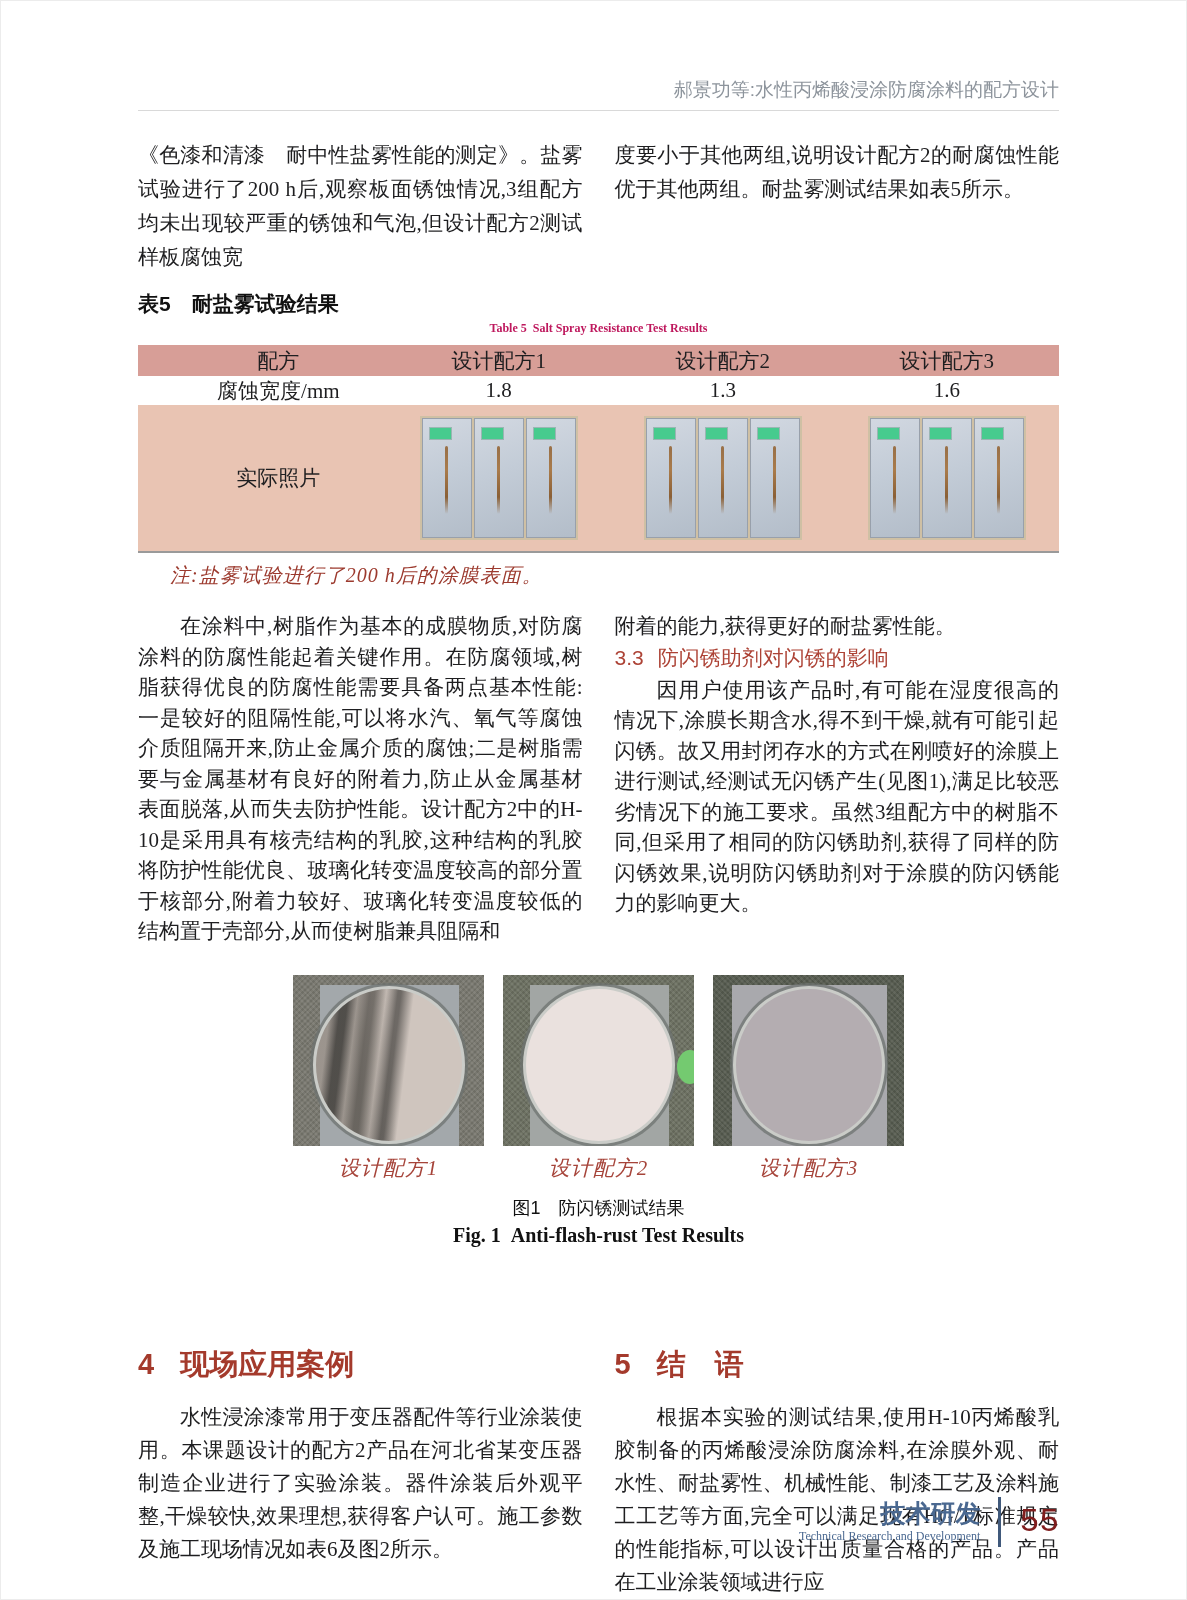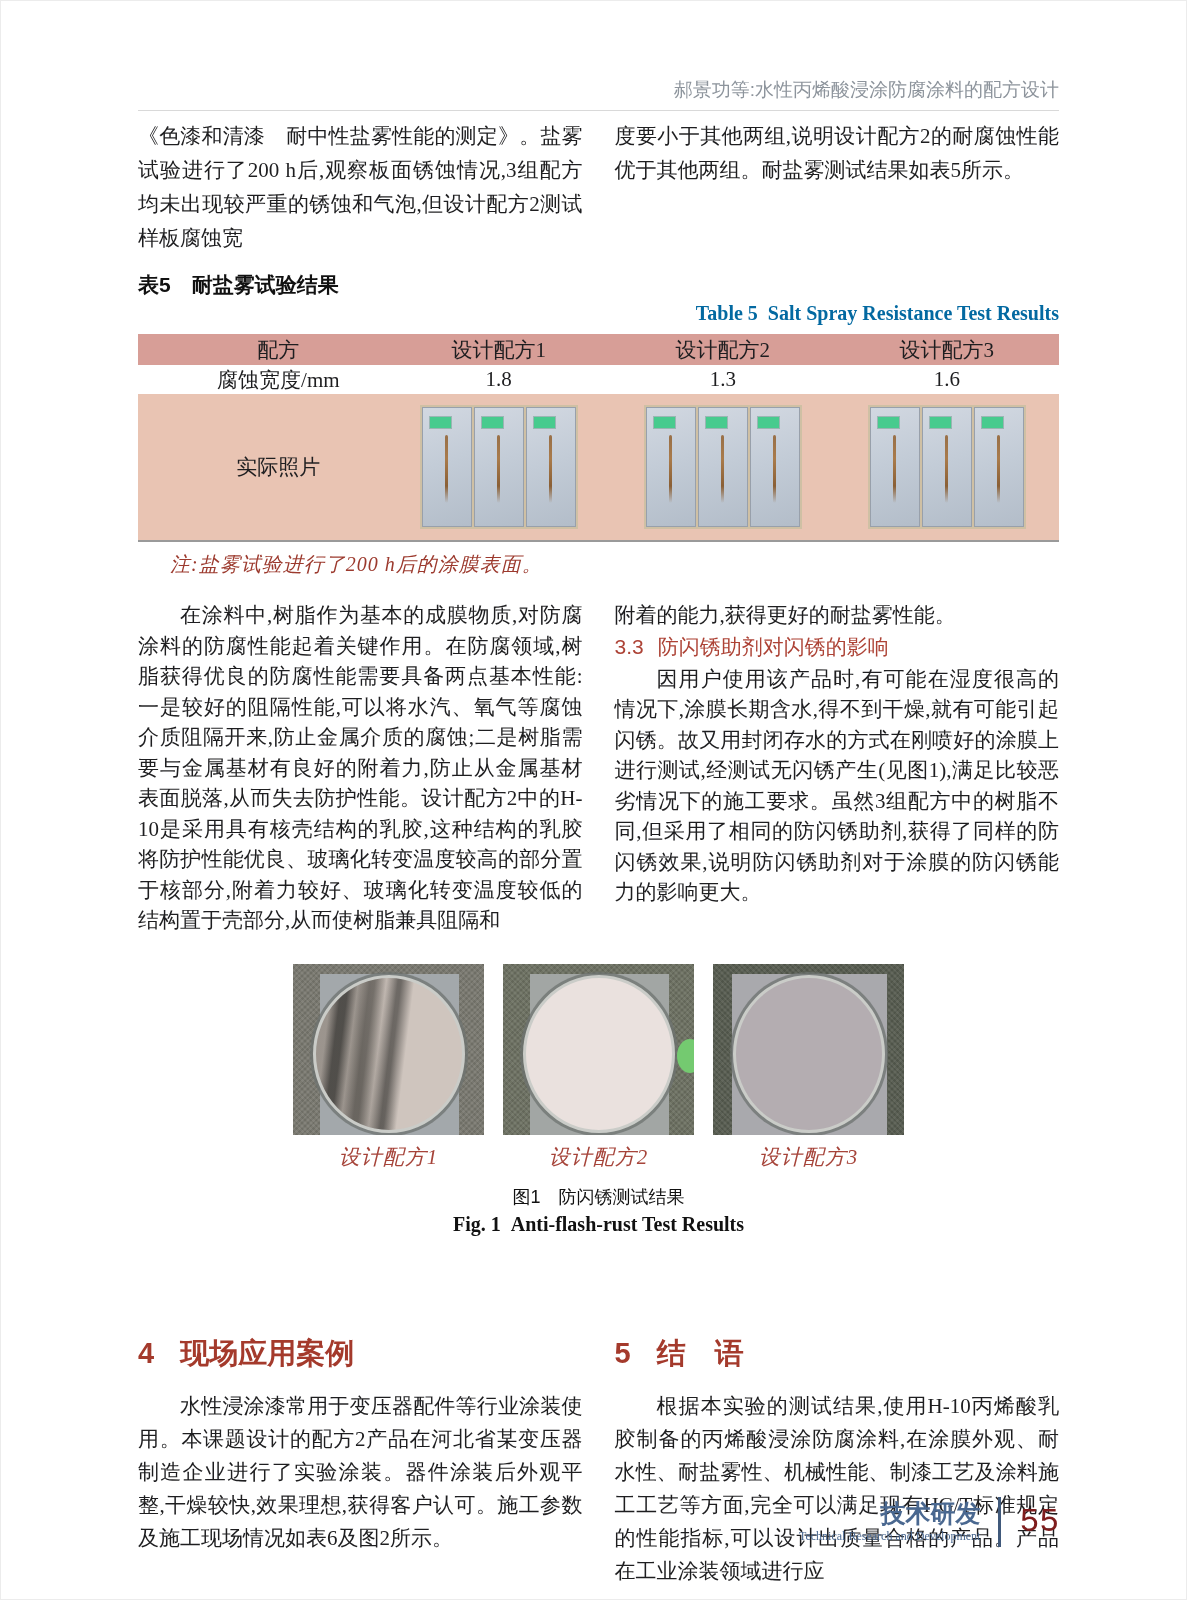--- a/index.html
+++ b/index.html
@@ -30,30 +30,30 @@
     border-bottom:1px solid #d9d9d9;
   }
 
   
   .two-col{display:flex;gap:32px;}
   .col{flex:1 1 0;min-width:0;}
   .para{
     font-size:21px;line-height:34px;text-align:justify;
     text-justify:inter-ideograph;
   }
-  .intro-row{margin-top:8px;}
+  .intro-row{margin-top:27px;}
 
   
   .tbl-caption-zh{
     margin-top:16px;text-align:left;font-size:21px;font-weight:bold;
     font-family:"Liberation Sans","DejaVu Sans",sans-serif;color:#111;
   }
   .tbl-caption-en{
-    margin-top:3px;text-align:right;font-size:20px;font-weight:bold;
-    font-family:"Liberation Serif","DejaVu Serif",serif;color:#0369a1;
+    margin-top:3px;text-align:center;font-size:12px;font-weight:bold;
+    font-family:"Liberation Serif","DejaVu Serif",serif;color:#be185d;
   }
   .table5{width:100%;margin-top:9px;border-bottom:2px solid #9a9a9a;}
   .trow{display:flex;align-items:center;}
   .trow .c1{width:27%;padding-left:32px;box-sizing:border-box;text-align:center;}
   .trow .c2,.trow .c3,.trow .c4{width:24.33%;text-align:center;}
   .thead-row{background:#d79e97;height:31px;font-size:21px;}
   .tdata-row{background:#ffffff;height:29px;font-size:21px;}
   .tphoto-row{background:#e9c4b3;height:146px;align-items:center;font-size:21px;}
 
   .panel-group{

